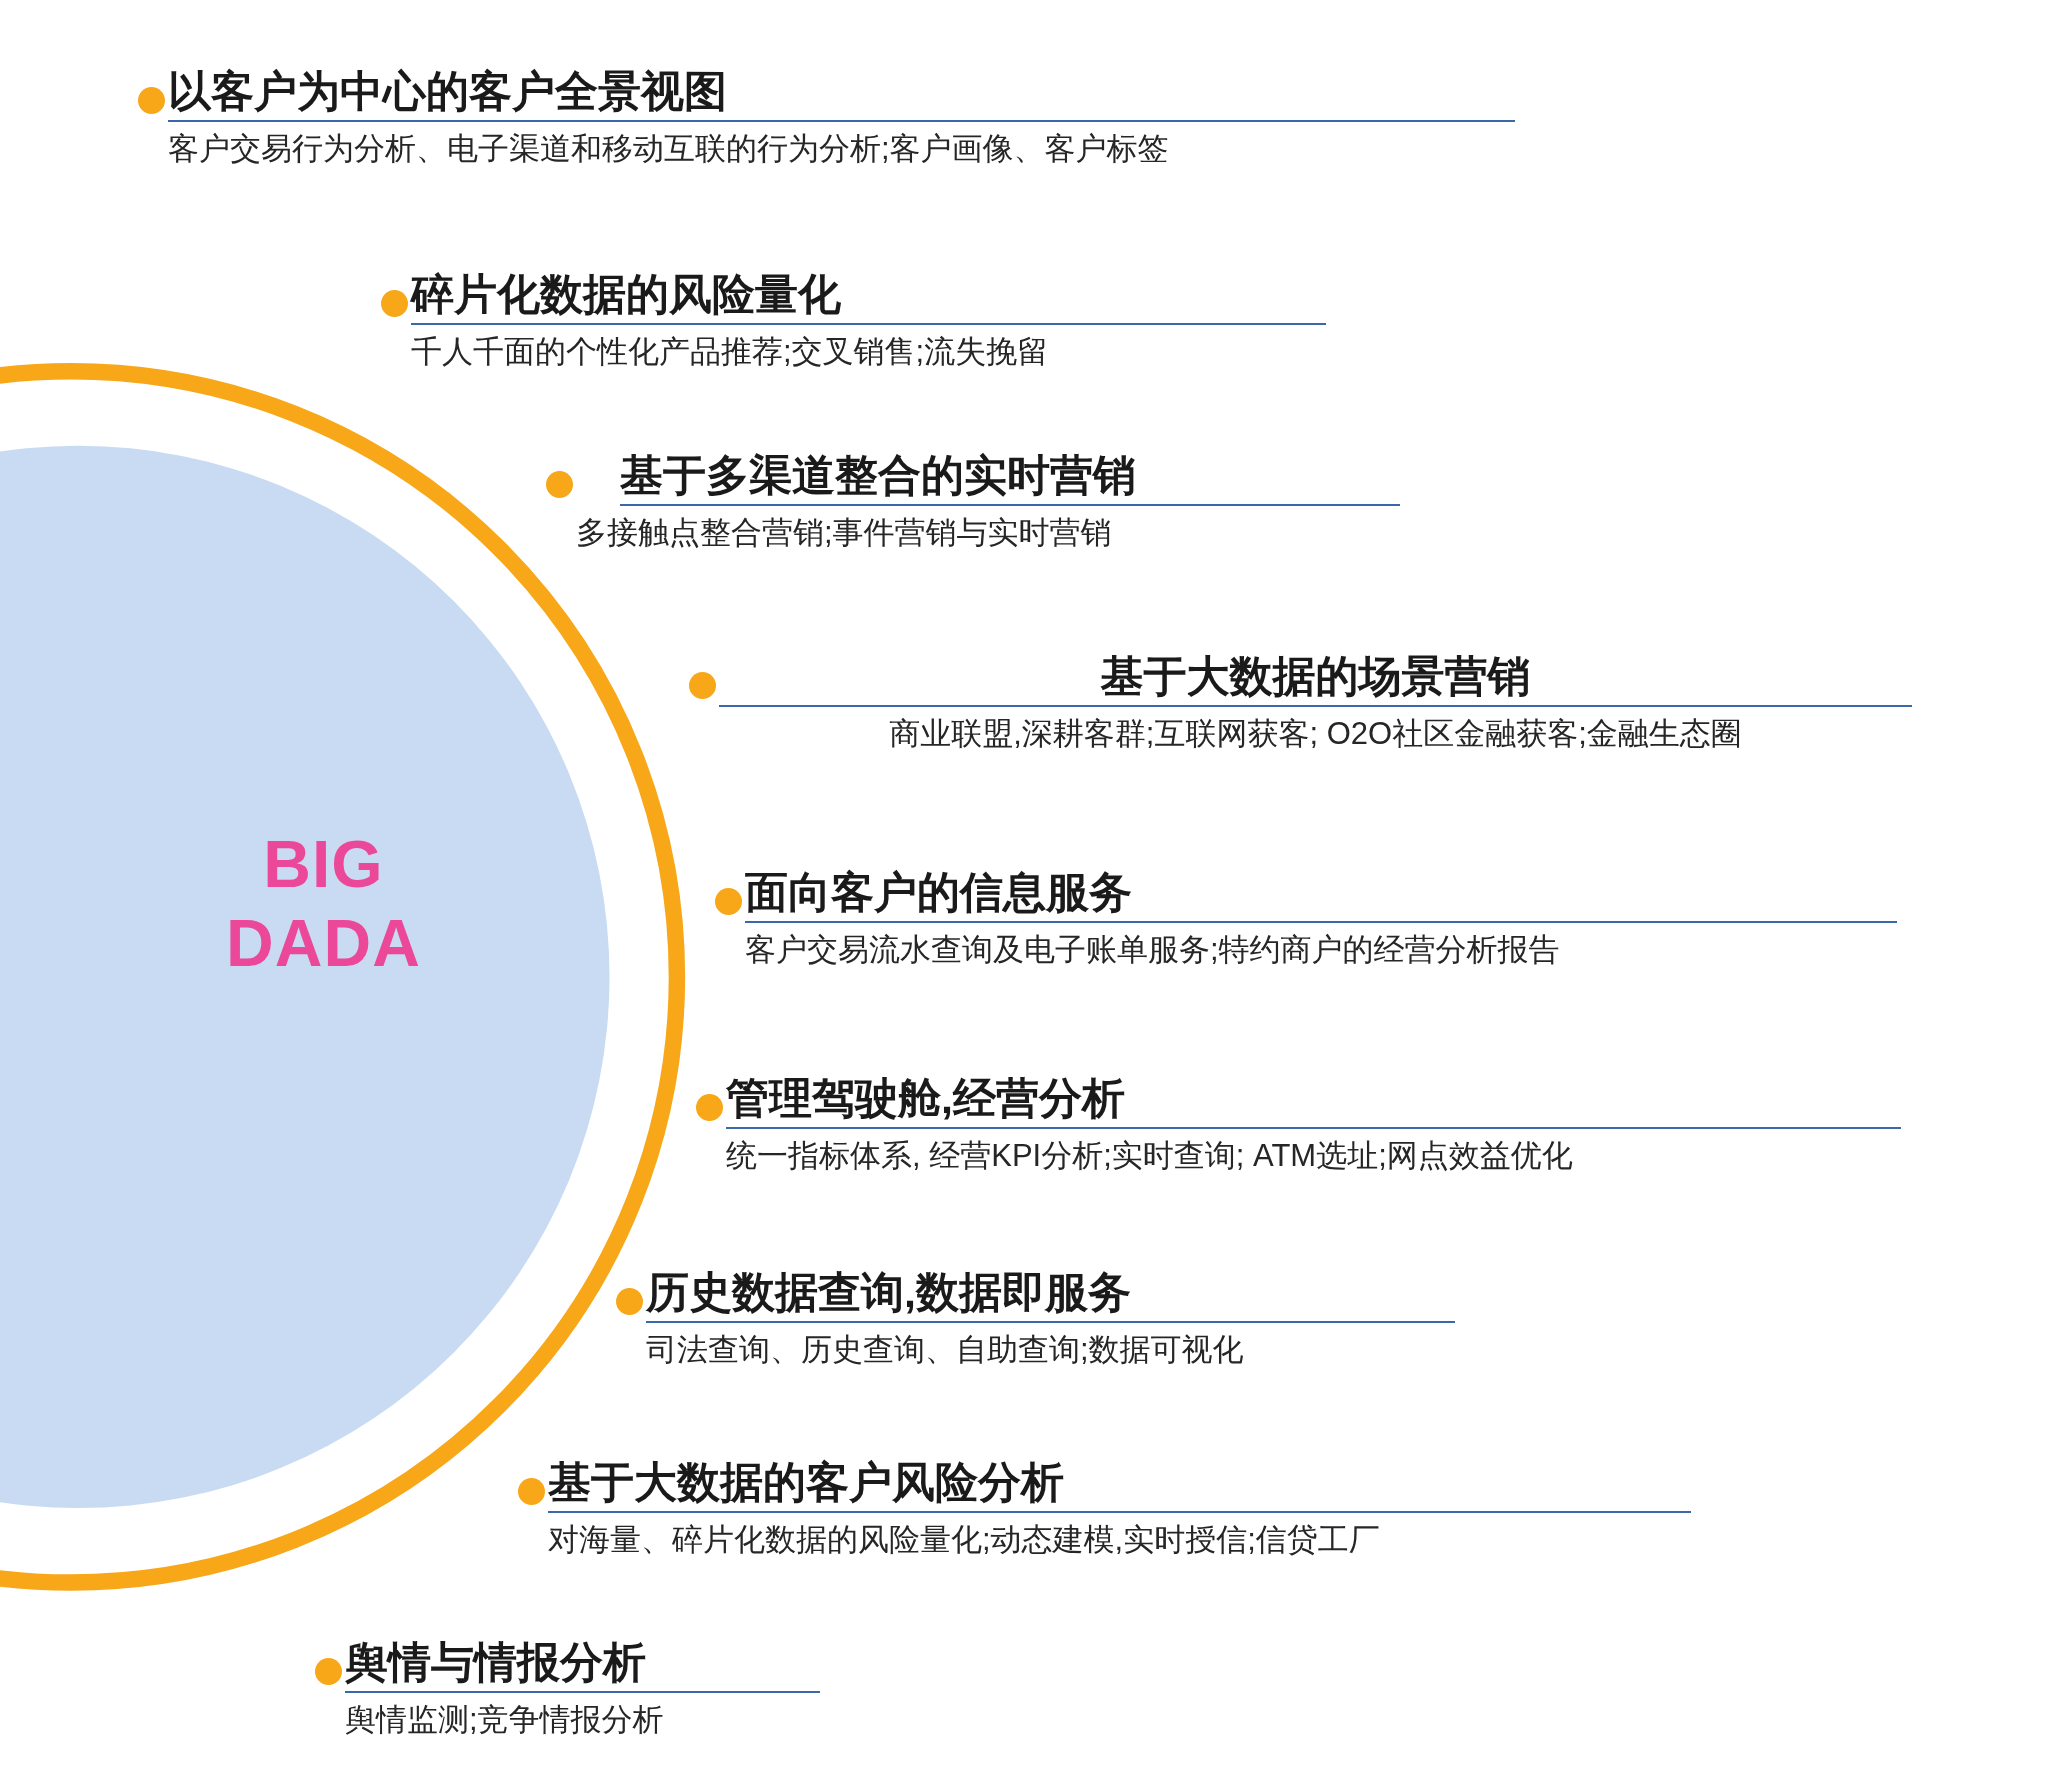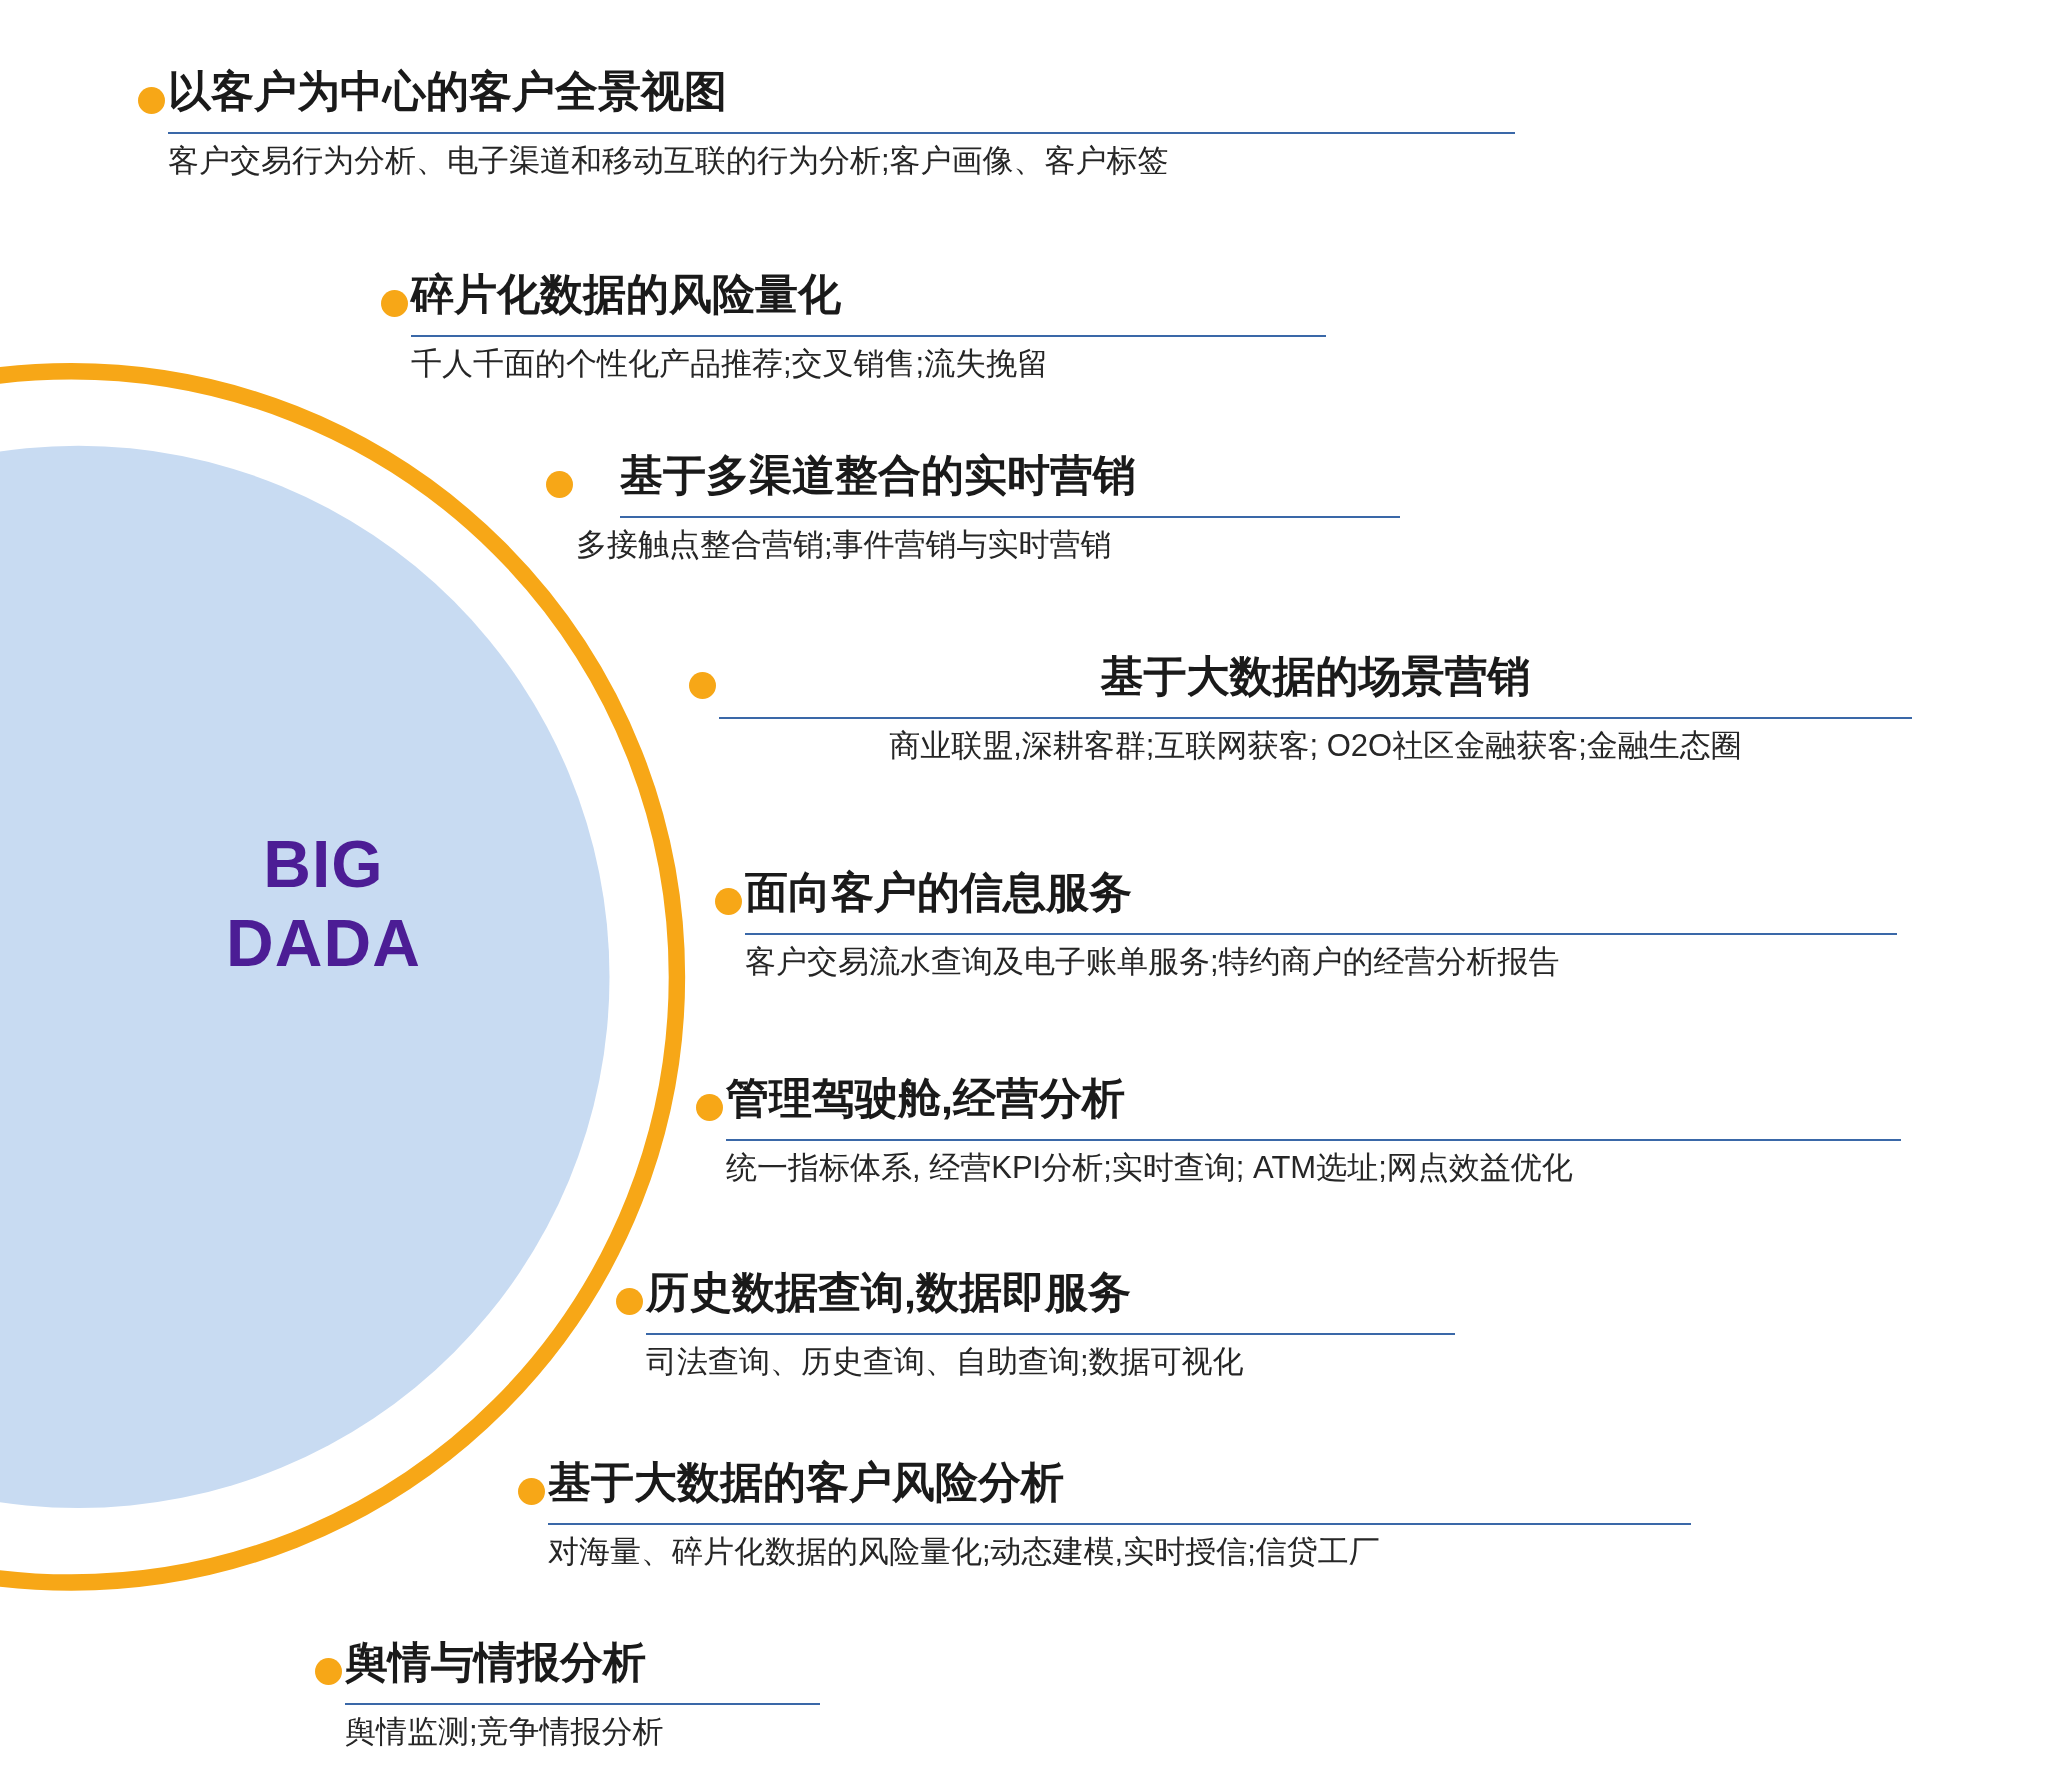--- a/index.html
+++ b/index.html
@@ -21,21 +21,21 @@
     top: 0;
     width: 2056px;
     height: 1791px;
   }
   #center-label {
     position: absolute;
     left: 159px;
     top: 825px;
     width: 329px;
     text-align: center;
-    color: #4c1d95;
+    color: #ec4899;
     font-size: 66px;
     font-weight: bold;
     line-height: 1.2;
     letter-spacing: 1.1px;
   }
   .item {
     position: absolute;
   }
   .bullet {
     position: absolute;
@@ -44,21 +44,21 @@
     width: 27px;
     height: 27px;
     border-radius: 50%;
     background: #f7a717;
   }
   .item-content {
     margin-left: 30px;
   }
   .title-wrap {
     border-bottom: 2.2px solid #3a68a8;
-    padding-bottom: 17px;
+    padding-bottom: 5px;
   }
   .item-title {
     margin: 0;
     font-size: 43px;
     line-height: 1.1;
     font-weight: bold;
     color: #1a1a1a;
     white-space: nowrap;
   }
   .item-subtitle {

